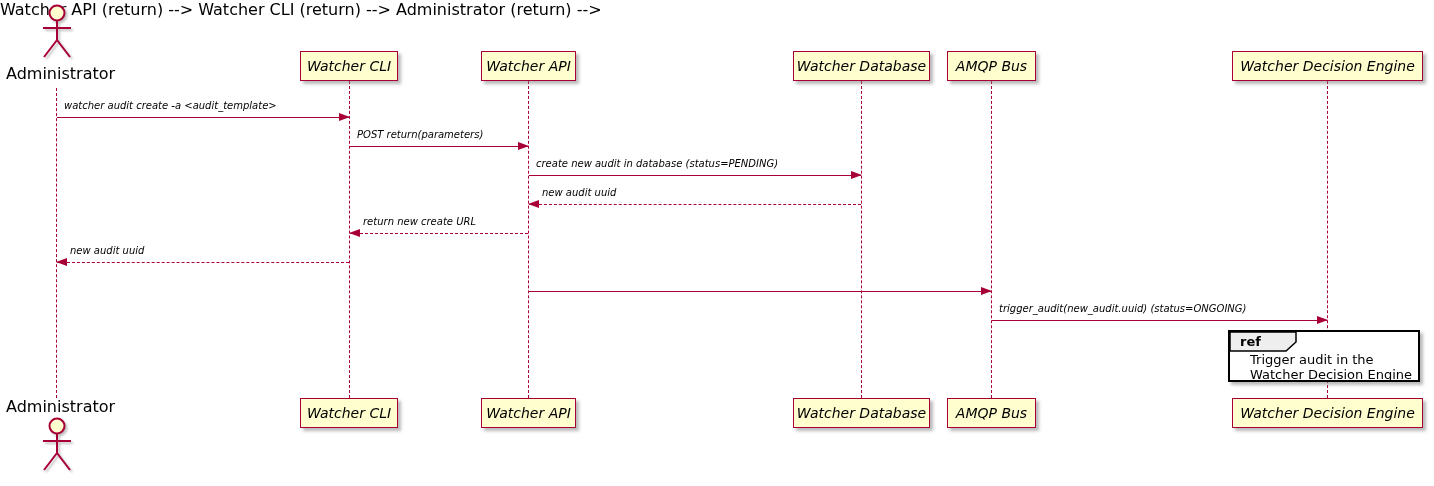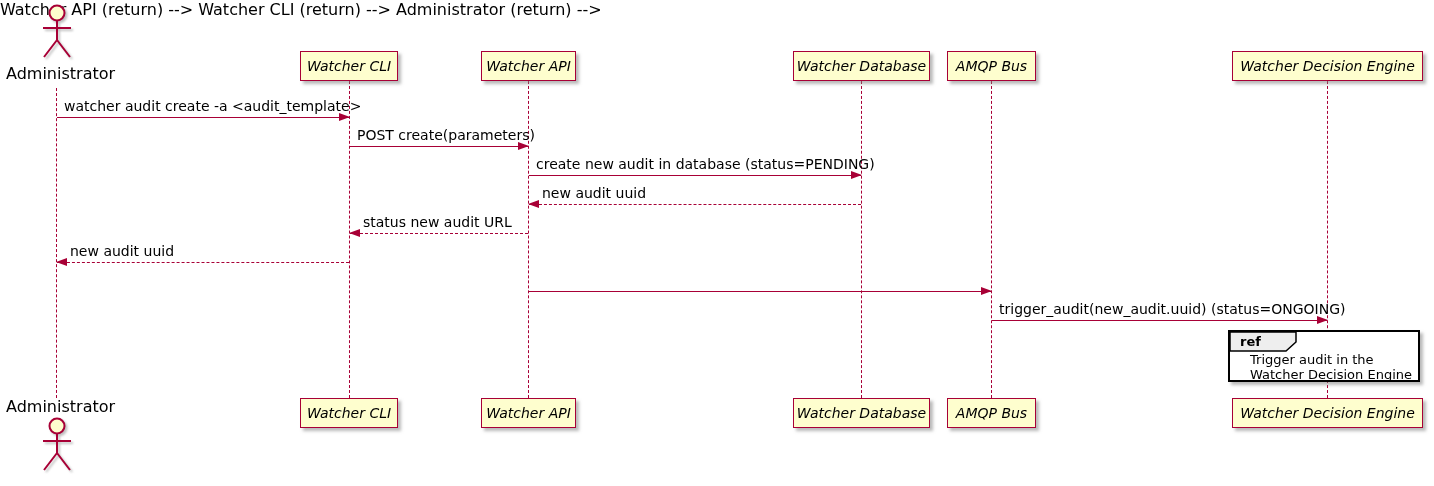--- a/index.html
+++ b/index.html
@@ -29,22 +29,22 @@
     font-style:italic;
   }
   
   .actor-svg { position:absolute; z-index:3; filter:drop-shadow(2px 2px 1px rgba(130,130,130,0.5)); }
   .actor-label {
     position:absolute; width:102px; text-align:center;
     font-size:16px; line-height:16px; white-space:nowrap; z-index:3;
   }
   
   .msg-label {
-    position:absolute; font-size:14px; line-height:16px;
-    white-space:nowrap; z-index:2;
+    position:absolute; font-size:10px; line-height:16px;
+    white-space:nowrap; z-index:2;font-style:italic;
   }
   .msg-line { position:absolute; height:0; border-top:1px solid #A80036; z-index:2; }
   .msg-line.dashed { border-top-style:dashed; }
   .arrow-r {
     position:absolute; right:-1px; top:-5px; width:0; height:0;
     border-top:4.5px solid transparent; border-bottom:4.5px solid transparent;
     border-left:11px solid #A80036;
   }
   .arrow-l {
     position:absolute; left:-1px; top:-5px; width:0; height:0;
@@ -115,39 +115,39 @@
   <div class="pbox" style="left:947px;top:398px;width:89px">AMQP Bus</div>
   <div class="pbox" style="left:1232px;top:398px;width:191px">Watcher Decision Engine</div>
 
   
   <div class="msg-label" style="left:64px;top:98px">watcher audit create -a &lt;audit_template&gt;</div>
   <div class="msg-line" style="left:57px;top:117px;width:292px">
     <span class="arrow-r"></span>
   </div>
 
   
-  <div class="msg-label" style="left:357px;top:127px">POST create(parameters)</div>
+  <div class="msg-label" style="left:357px;top:127px">POST return(parameters)</div>
   <div class="msg-line" style="left:350px;top:146px;width:178px">
     <span class="arrow-r"></span>
   </div>
 
   
   <div class="msg-label" style="left:536px;top:156px">create new audit in database (status=PENDING)</div>
   <div class="msg-line" style="left:529px;top:175px;width:332px">
     <span class="arrow-r"></span>
   </div>
 
    Watcher API (return) --&gt;
   <div class="msg-label" style="left:542px;top:185px">new audit uuid</div>
   <div class="msg-line dashed" style="left:529px;top:204px;width:332px">
     <span class="arrow-l"></span>
   </div>
 
    Watcher CLI (return) --&gt;
-  <div class="msg-label" style="left:363px;top:214px">status new audit URL</div>
+  <div class="msg-label" style="left:363px;top:214px">return new create URL</div>
   <div class="msg-line dashed" style="left:350px;top:233px;width:178px">
     <span class="arrow-l"></span>
   </div>
 
    Administrator (return) --&gt;
   <div class="msg-label" style="left:70px;top:243px">new audit uuid</div>
   <div class="msg-line dashed" style="left:57px;top:262px;width:292px">
     <span class="arrow-l"></span>
   </div>
 

